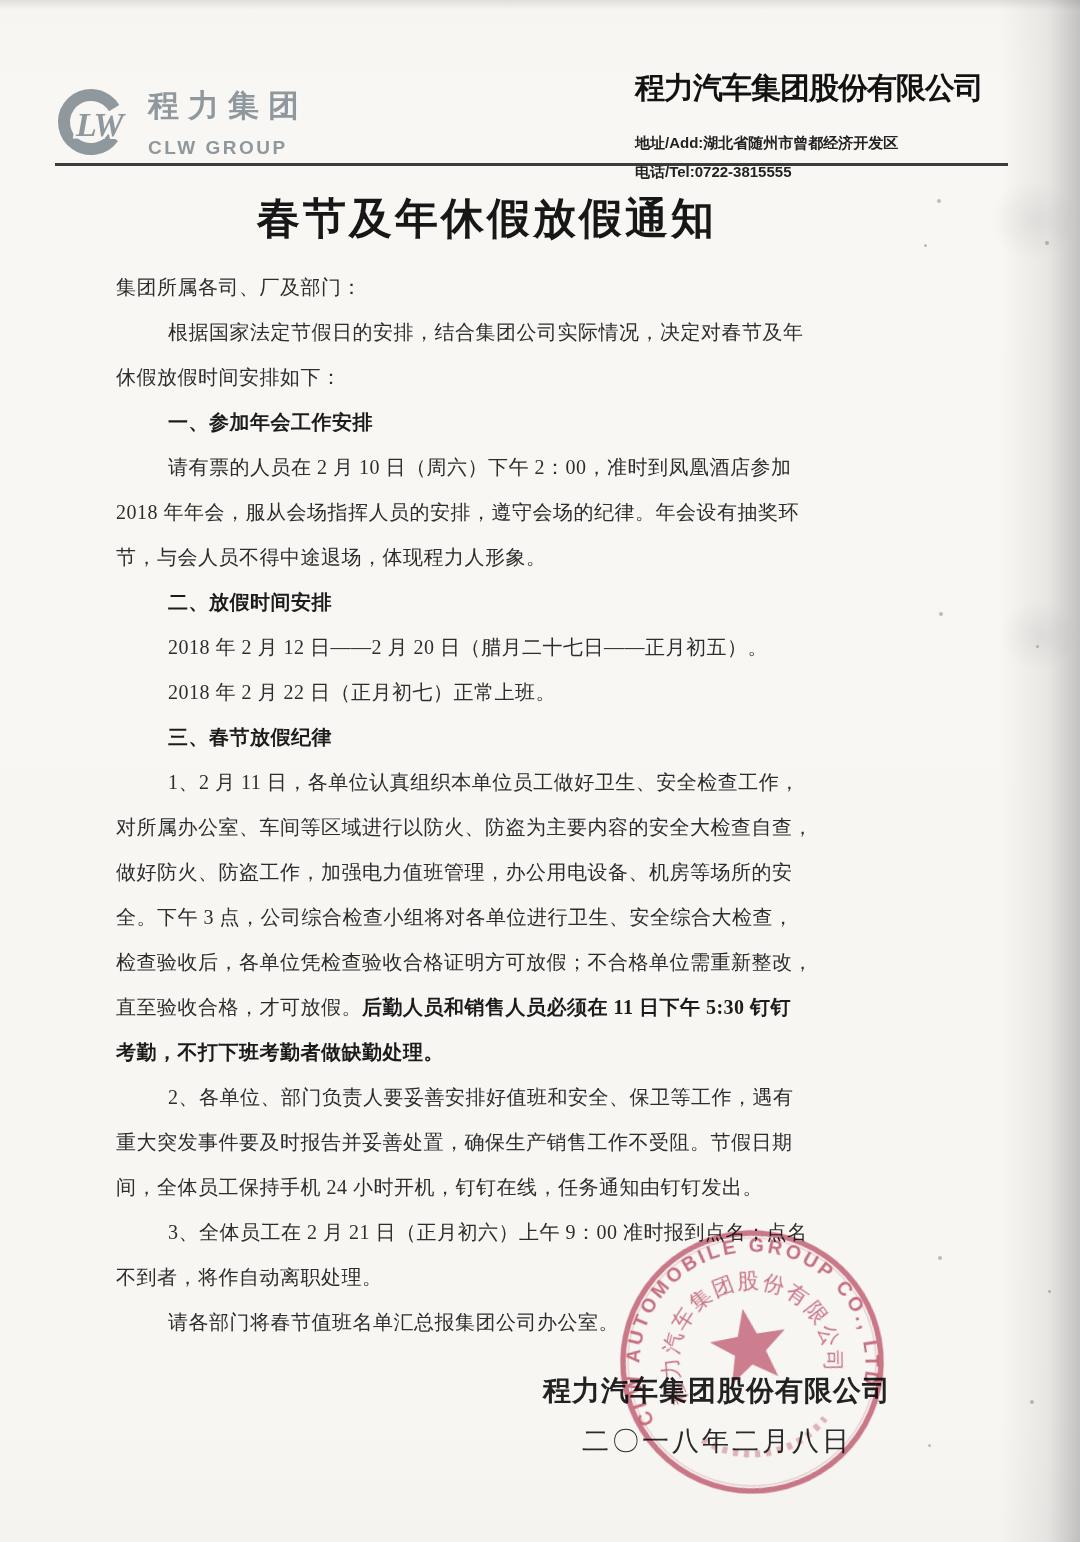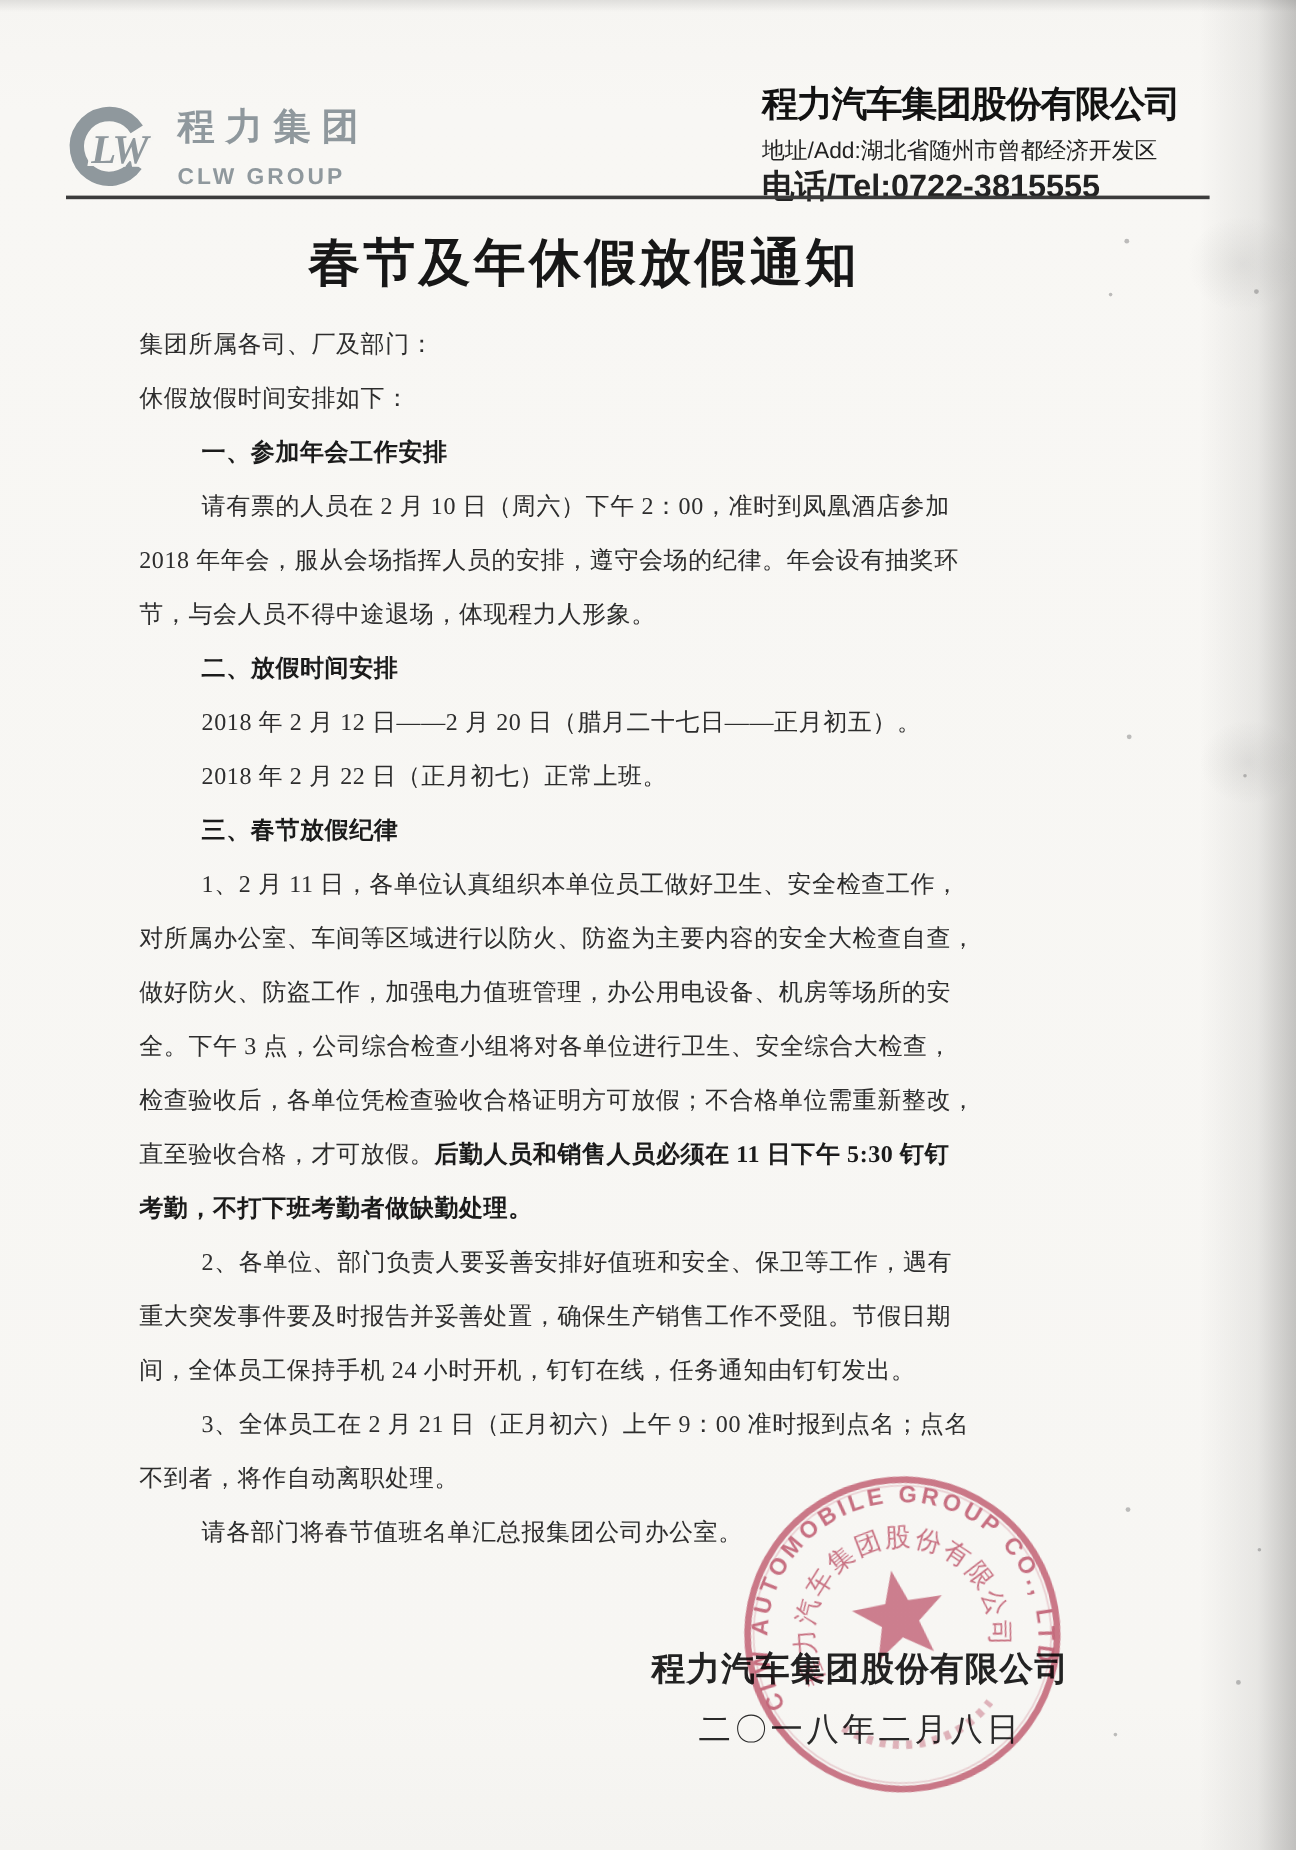--- a/index.html
+++ b/index.html
@@ -21,22 +21,22 @@
   }
   .smudge{position:absolute;border-radius:50%;background:radial-gradient(closest-side,rgba(100,100,100,.10),rgba(100,100,100,0));pointer-events:none;}
 
   
   #logo{position:absolute;left:52px;top:82px;display:flex;align-items:flex-start;}
   #logo-text{margin-left:14px;color:#8f989d;padding-top:8px;}
   #logo-cn{font-family:"Liberation Sans","DejaVu Sans",sans-serif;font-size:31px;font-weight:bold;letter-spacing:9px;line-height:32px;}
   #logo-en{font-family:"Liberation Sans","DejaVu Sans",sans-serif;font-size:19px;font-weight:bold;letter-spacing:2.5px;line-height:24px;margin-top:14px;}
   #header-right{position:absolute;left:635px;top:70px;width:380px;font-family:"Liberation Sans","DejaVu Sans",sans-serif;}
   #company-name{font-size:30px;font-weight:bold;letter-spacing:-1px;color:#121212;line-height:36px;}
-  #company-address{font-size:19px;font-weight:normal;color:#222;line-height:26px;margin-top:8px;}
-  #company-phone{font-size:27px;font-weight:bold;color:#222;line-height:27px;margin-top:2px;}
+  #company-address{font-size:15px;font-weight:bold;color:#222;line-height:26px;margin-top:24px;}
+  #company-phone{font-size:15px;font-weight:bold;color:#222;line-height:27px;margin-top:2px;}
   #divider{position:absolute;left:55px;top:163px;width:953px;height:3px;background:#3c3c3c;}
 
   
   #doc-title{position:absolute;left:0;top:190px;width:964px;text-align:center;
     font-size:43px;font-weight:bold;letter-spacing:3px;color:#171717;padding-left:10px;box-sizing:border-box;}
 
   
   #body-lines{position:absolute;left:116px;top:265px;width:864px;font-size:20px;color:#2d2d2d;letter-spacing:.5px;}
   #body-lines .line{height:45px;line-height:45px;white-space:nowrap;}
   #body-lines .indent{padding-left:52px;}
@@ -76,20 +76,21 @@
     <div id="company-address">地址/Add:湖北省随州市曾都经济开发区</div>
     <div id="company-phone">电话/Tel:0722-3815555</div>
   </div>
 
   <div id="divider"></div>
 
   <div id="doc-title">春节及年休假放假通知</div>
 
   <div id="body-lines">
       <div class="line"><span>集团所属各司、厂及部门：</span></div>
+      <div class="line indent"><span>根据国家法定节假日的安排，结合集团公司实际情况，决定对春节及年</span></div>
       <div class="line"><span>休假放假时间安排如下：</span></div>
       <div class="line indent"><span class="b">一、参加年会工作安排</span></div>
       <div class="line indent"><span>请有票的人员在 2 月 10 日（周六）下午 2：00，准时到凤凰酒店参加</span></div>
       <div class="line"><span>2018 年年会，服从会场指挥人员的安排，遵守会场的纪律。年会设有抽奖环</span></div>
       <div class="line"><span>节，与会人员不得中途退场，体现程力人形象。</span></div>
       <div class="line indent"><span class="b">二、放假时间安排</span></div>
       <div class="line indent"><span>2018 年 2 月 12 日——2 月 20 日（腊月二十七日——正月初五）。</span></div>
       <div class="line indent"><span>2018 年 2 月 22 日（正月初七）正常上班。</span></div>
       <div class="line indent"><span class="b">三、春节放假纪律</span></div>
       <div class="line indent"><span>1、2 月 11 日，各单位认真组织本单位员工做好卫生、安全检查工作，</span></div>

